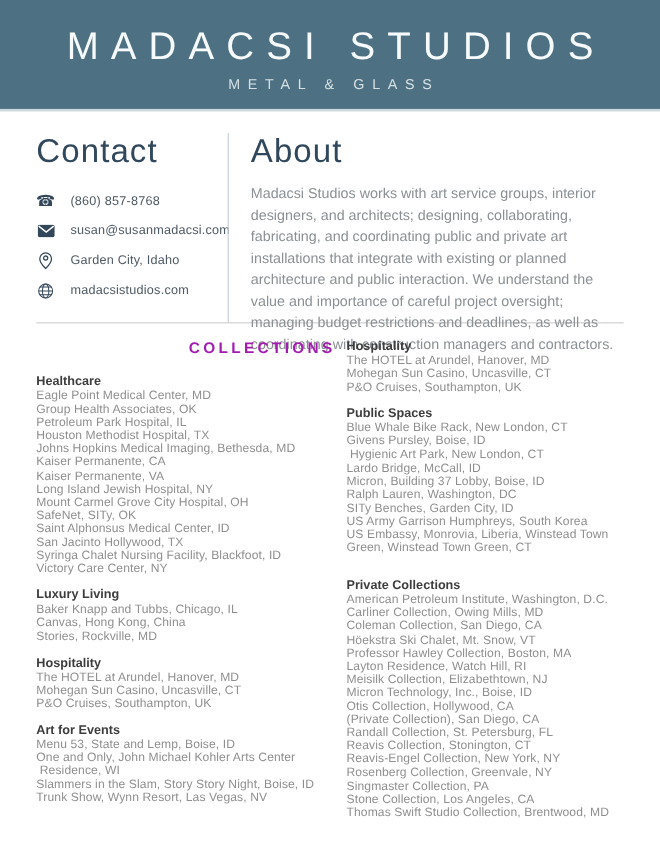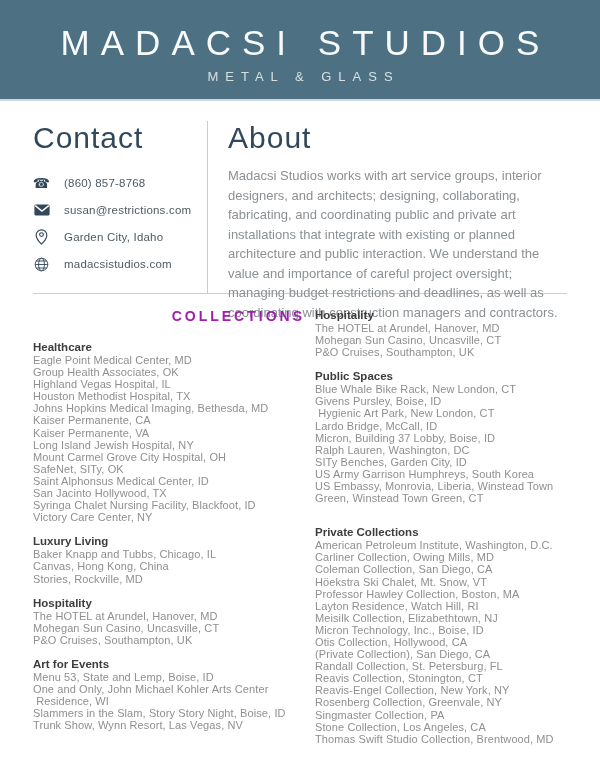--- a/index.html
+++ b/index.html
@@ -76,21 +76,21 @@
             <span class="icon" style="color: rgb(51, 71, 91);">☎</span>
             <span class="contact-text">(860) 857-8768</span>
           </div>
           <div class="contact-row">
             <span class="icon" style="color: rgb(51, 71, 91);">
               <svg width="16" height="12" viewBox="0 0 20 15">
                 <rect x="0.5" y="0.5" width="19" height="14" rx="2" fill="currentColor"></rect>
                 <path d="M1.5 2 L10 8.8 L18.5 2" stroke="#ffffff" stroke-width="1.7" fill="none"></path>
               </svg>
             </span>
-            <span class="contact-text">susan@restrictions.com</span>
+            <span class="contact-text">susan@susanmadacsi.com</span>
           </div>
           <div class="contact-row">
             <span class="icon" style="color: rgb(51, 71, 91);">
               <svg width="13" height="16" viewBox="0 0 14 18" fill="none" stroke="currentColor" stroke-width="1.3">
                 <path d="M7 1 C3.7 1 1 3.7 1 7 c0 4.2 6 10 6 10 s6 -5.8 6 -10 C13 3.7 10.3 1 7 1 z"></path>
                 <circle cx="7" cy="6.3" r="2.1"></circle>
               </svg>
             </span>
             <span class="contact-text">Garden City, Idaho</span>
           </div>
@@ -115,21 +115,21 @@
   <hr class="rule">
 
   <section class="collections">
     <div class="col-left">
       <h3 class="collections-head">COLLECTIONS</h3>
       <div id="col-left">
           <div class="section">
             <div class="sec-title">Healthcare</div>
             <div class="item">Eagle Point Medical Center, MD</div>
             <div class="item">Group Health Associates, OK</div>
-            <div class="item">Highland Vegas Hospital, IL</div>
+            <div class="item">Petroleum Park Hospital, IL</div>
             <div class="item">Houston Methodist Hospital, TX</div>
             <div class="item">Johns Hopkins Medical Imaging, Bethesda, MD</div>
             <div class="item">Kaiser Permanente, CA</div>
             <div class="item">Kaiser Permanente, VA</div>
             <div class="item">Long Island Jewish Hospital, NY</div>
             <div class="item">Mount Carmel Grove City Hospital, OH</div>
             <div class="item">SafeNet, SITy, OK</div>
             <div class="item">Saint Alphonsus Medical Center, ID</div>
             <div class="item">San Jacinto Hollywood, TX</div>
             <div class="item">Syringa Chalet Nursing Facility, Blackfoot, ID</div>

